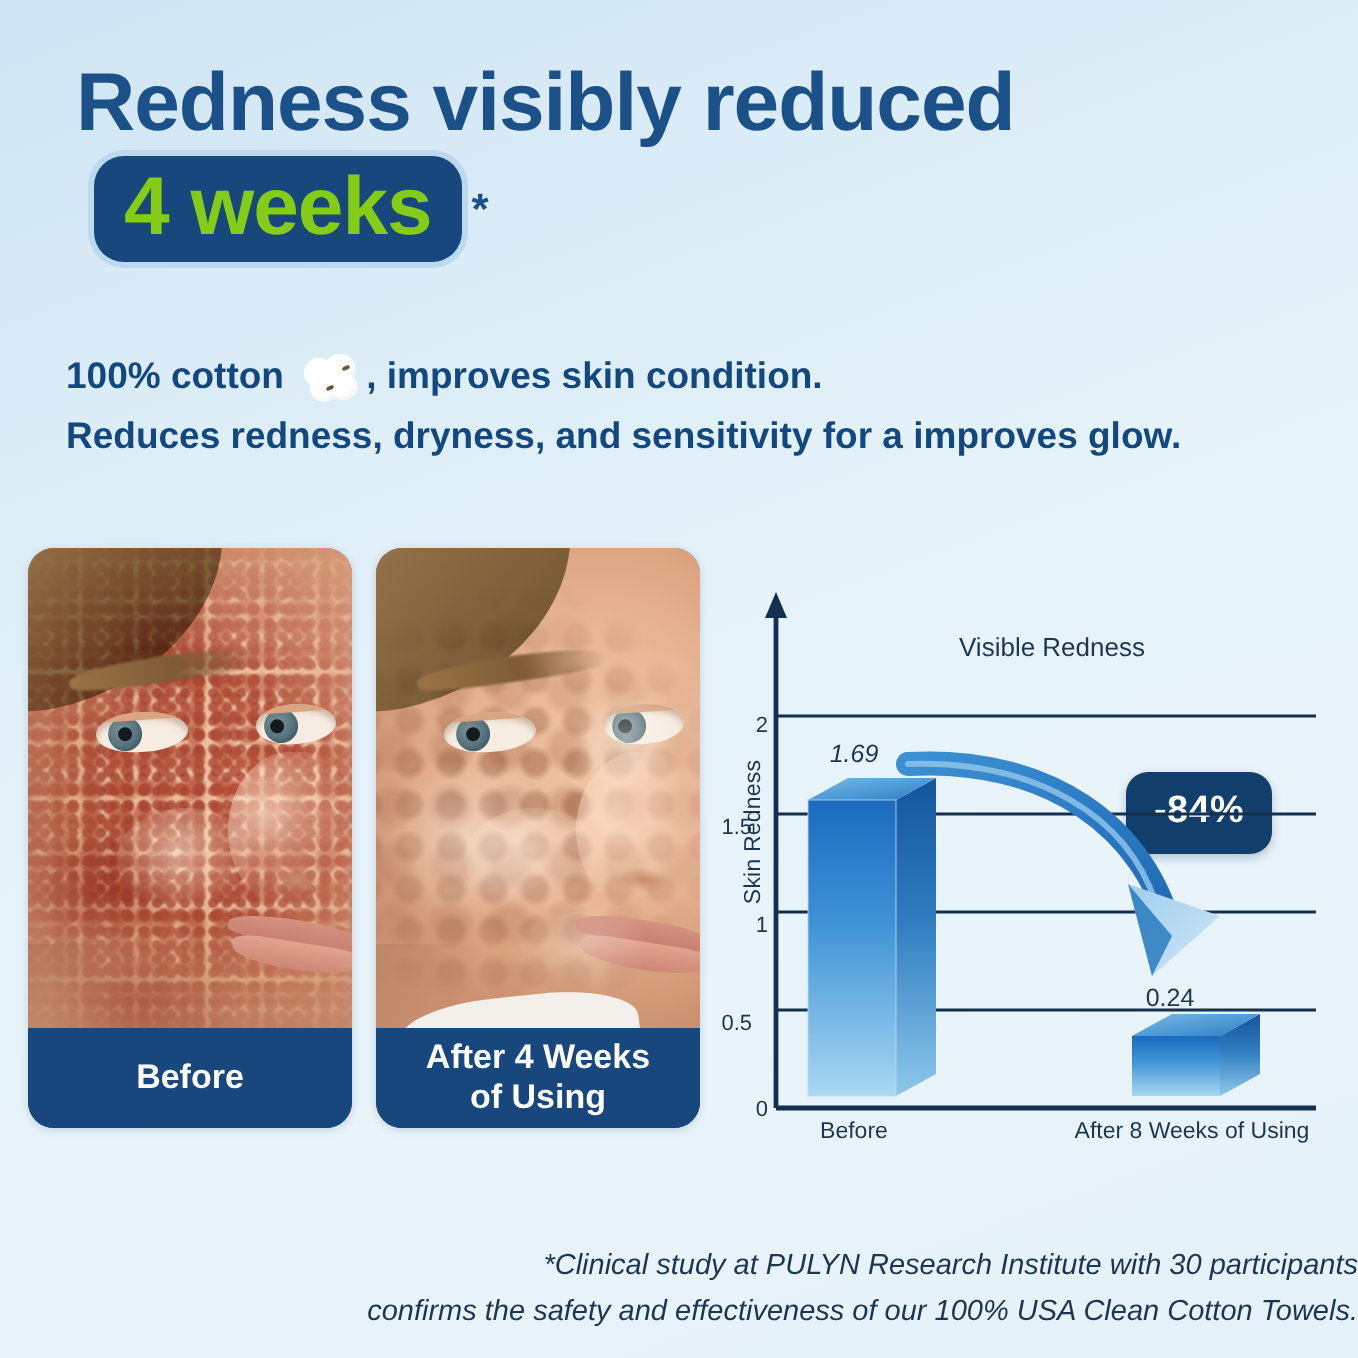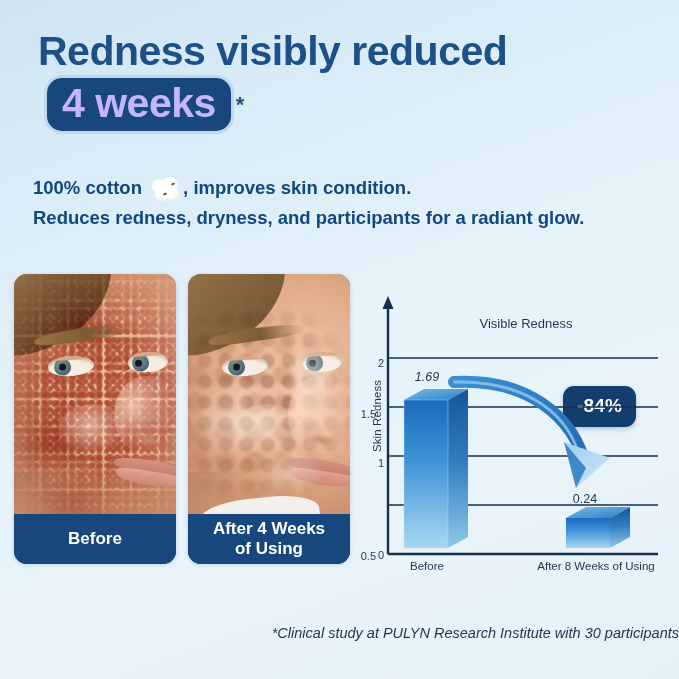--- a/index.html
+++ b/index.html
@@ -28,21 +28,21 @@
     letter-spacing: -0.5px;
   }
   .headline .line2 {
     display: flex;
     align-items: center;
     gap: 0px;
   }
   .badge-weeks {
     display: inline-block;
     background: #17477d;
-    color: #c4b5fd;
+    color: #84cc16;
     border-radius: 15px;
     padding: 1px 15px 4px 15px;
     margin-left: 9px;
     box-shadow: 0 0 0 3px #bcd9ef;
     font-weight: 800;
     font-size: 41px;
     line-height: 1.18;
   }
   .asterisk {
     color: #1b5089;
@@ -381,21 +381,21 @@
 </div>
 
 <div class="subhead">
   <div>
     <span>100% cotton</span>
     <span class="cotton-icon">
       <span class="boll b1"></span><span class="boll b2"></span><span class="boll b3"></span><span class="boll b4"></span>
       <span class="seed s1"></span><span class="seed s2"></span>
     </span><span>, improves skin condition.</span>
   </div>
-  <div>Reduces redness, dryness, and participants for a radiant glow.</div>
+  <div>Reduces redness, dryness, and sensitivity for a improves glow.</div>
 </div>
 
 <div class="card card-before">
   <div class="photo">
     <div class="face">
       <div class="skin-base"></div>
       <div class="hair"></div>
       <div class="redpatch rp3"></div>
       <div class="redpatch rp1"></div>
       <div class="redpatch rp2"></div>
@@ -469,21 +469,21 @@
 </div>
 
 <div class="chart">
 
   <div class="y-axis-title">Skin Redness</div>
   <div class="chart-title">Visible Redness</div>
 
   <div class="tick-label" style="left:6px;  top:75px;">2</div>
   <div class="tick-label" style="left:-2px; top:126px;">1.5</div>
   <div class="tick-label" style="left:6px;  top:175px;">1</div>
-  <div class="tick-label" style="left:-2px; top:224px;margin-top:44px;">0.5</div>
+  <div class="tick-label" style="left:-2px; top:224px;">0.5</div>
   <div class="tick-label" style="left:6px;  top:267px;">0</div>
 
   <div class="bar-value" style="left:39px; top:88px; width:60px;font-style:italic;">1.69</div>
   <div class="bar-value" style="left:197px; top:210px; width:60px;">0.24</div>
 
   <div class="x-label" style="left:39px; width:60px;">Before</div>
   <div class="x-label" style="left:168px; width:140px;">After 8 Weeks of Using</div>
 
   <div class="pct-badge">-84%</div>
 
@@ -546,13 +546,14 @@
       <path d="M96,100 C166,96 216,132 228,186" stroke="url(#arrowGrad)" stroke-width="12" fill="none" stroke-linecap="round"></path>
       <path d="M96,100 C160,98 206,126 220,170" stroke="#8dc4e8" stroke-width="3" fill="none" stroke-linecap="round" opacity="0.85"></path>
       <polygon points="206,160 252,176 218,206" fill="url(#arrowHead)"></polygon>
       <polygon points="206,160 228,186 218,206" fill="#2b7abf" opacity="0.85"></polygon>
     </g>
   </svg>
 </div>
 
 <div class="footer">
   <div>*Clinical study at PULYN Research Institute with 30 participants</div>
+  <div>confirms the safety and effectiveness of our 100% USA Clean Cotton Towels.</div>
 </div>
 
 </body></html>

